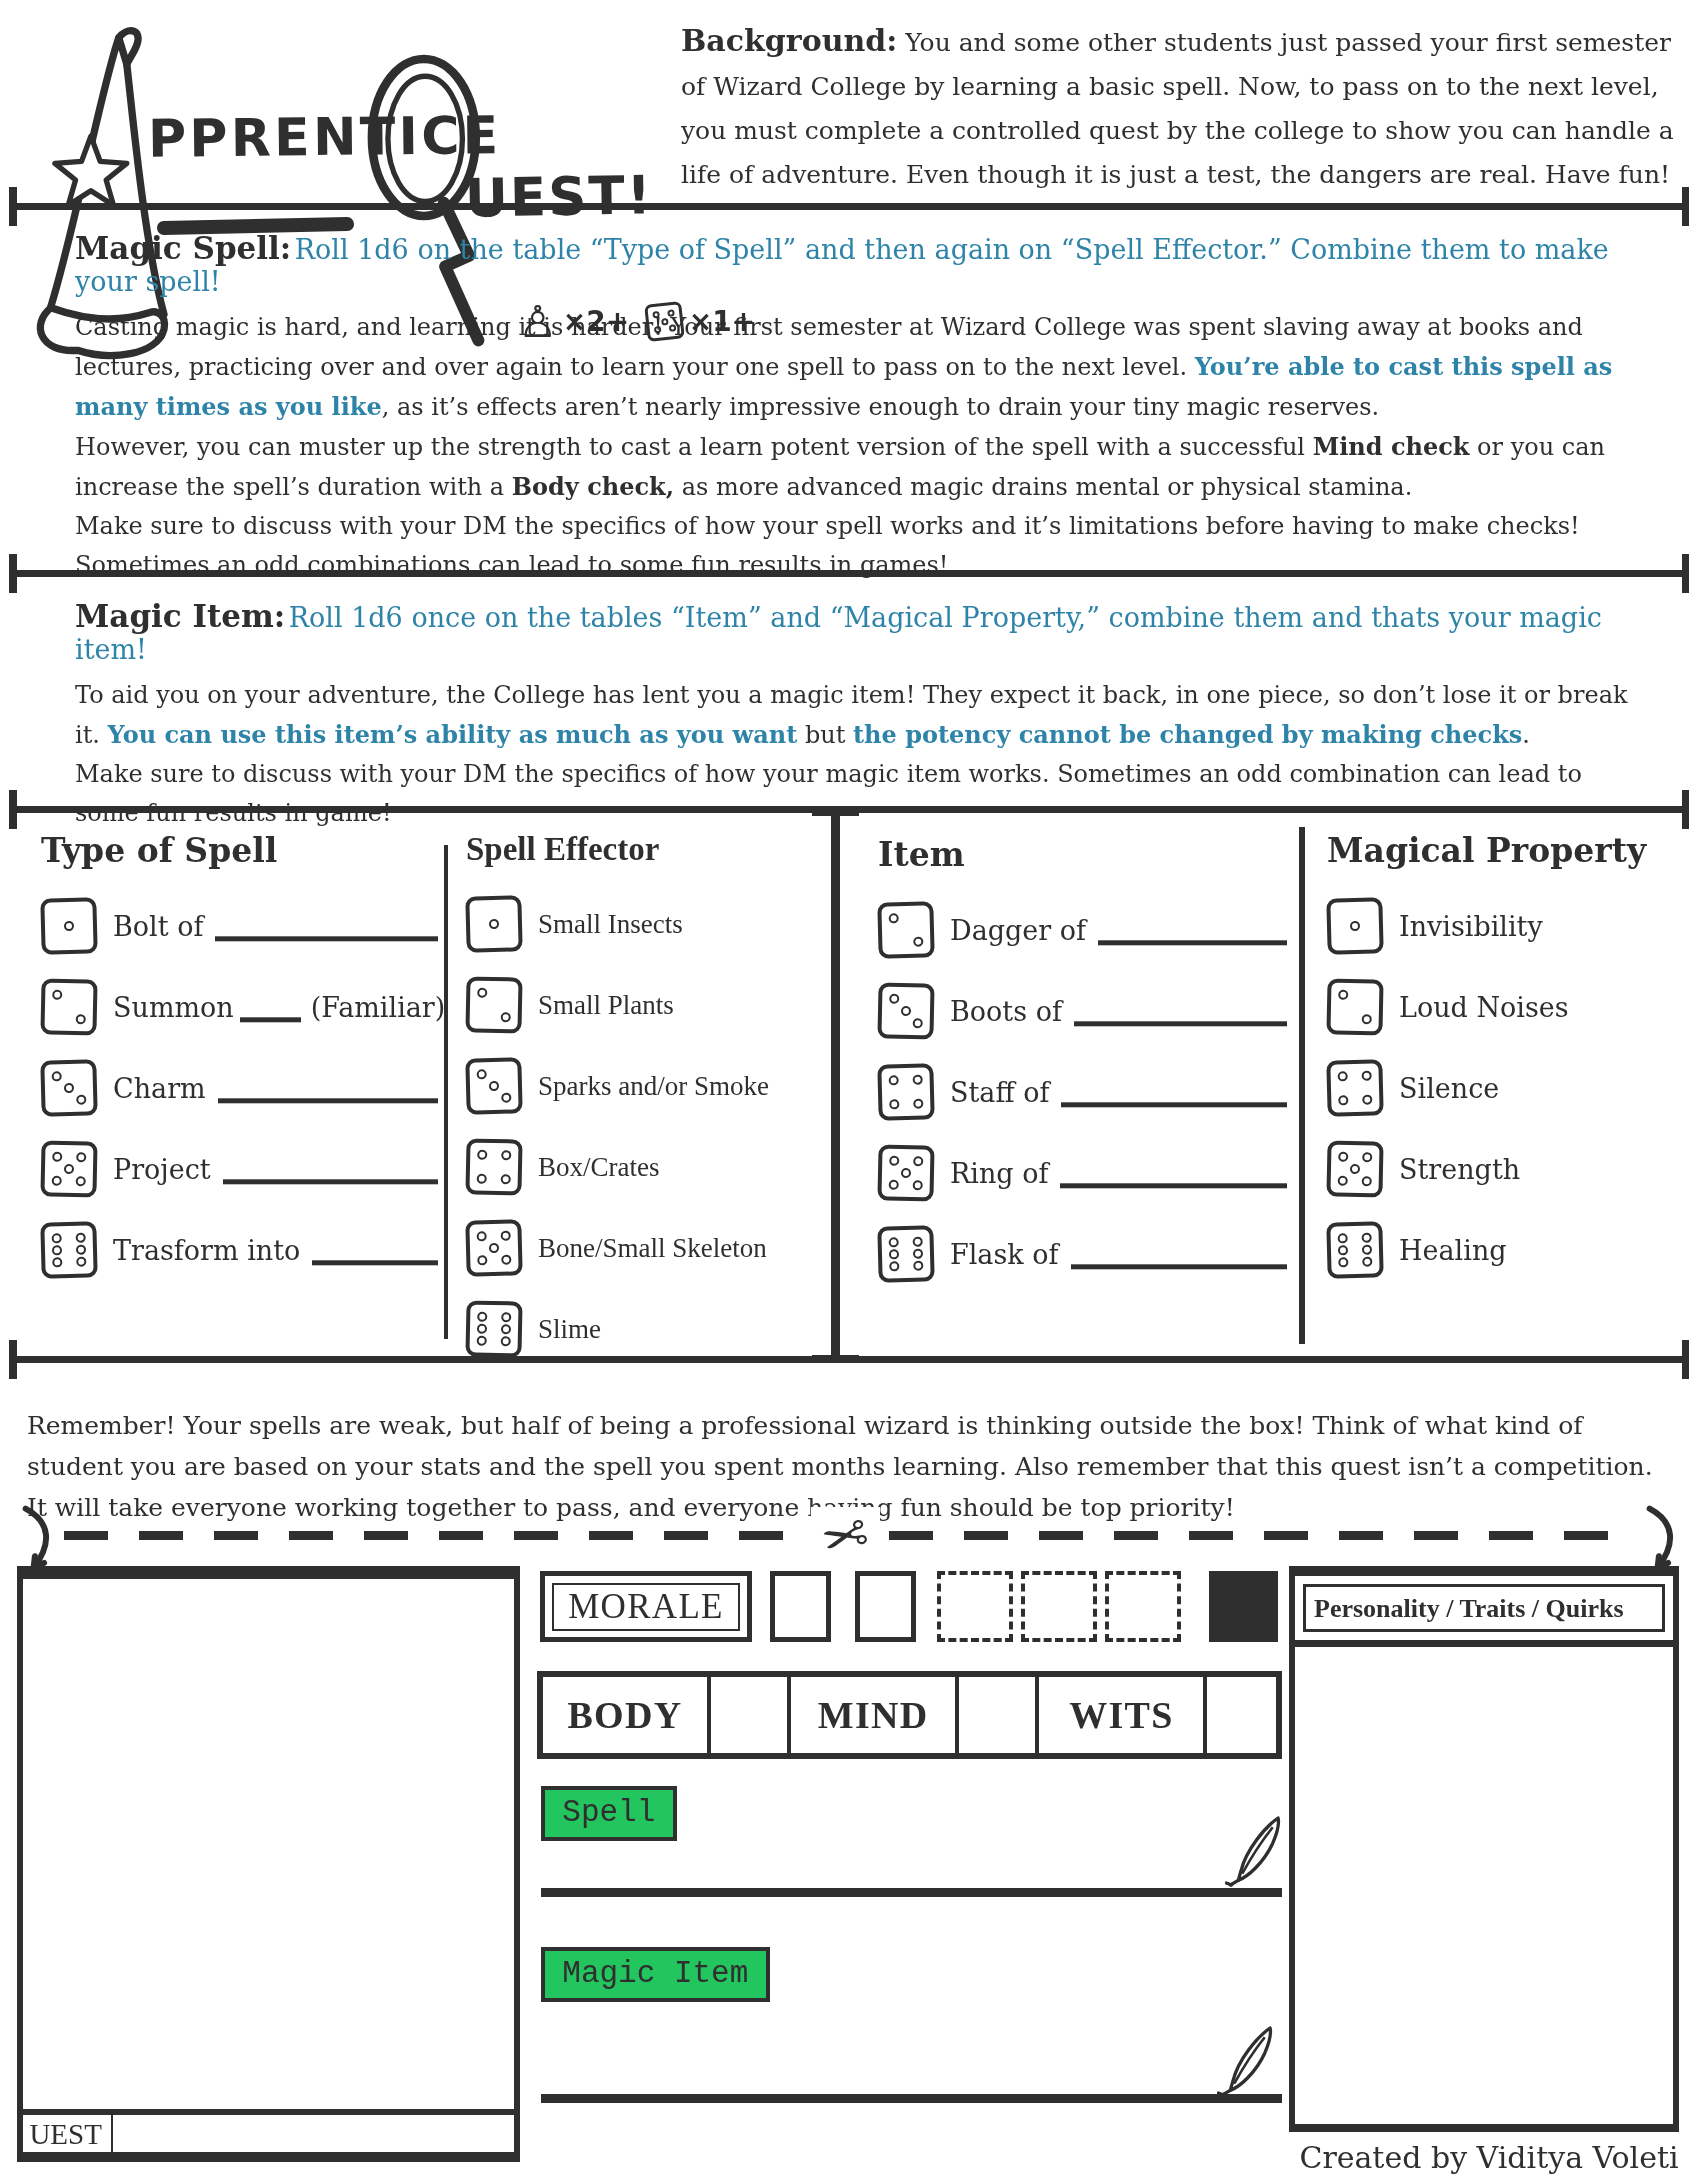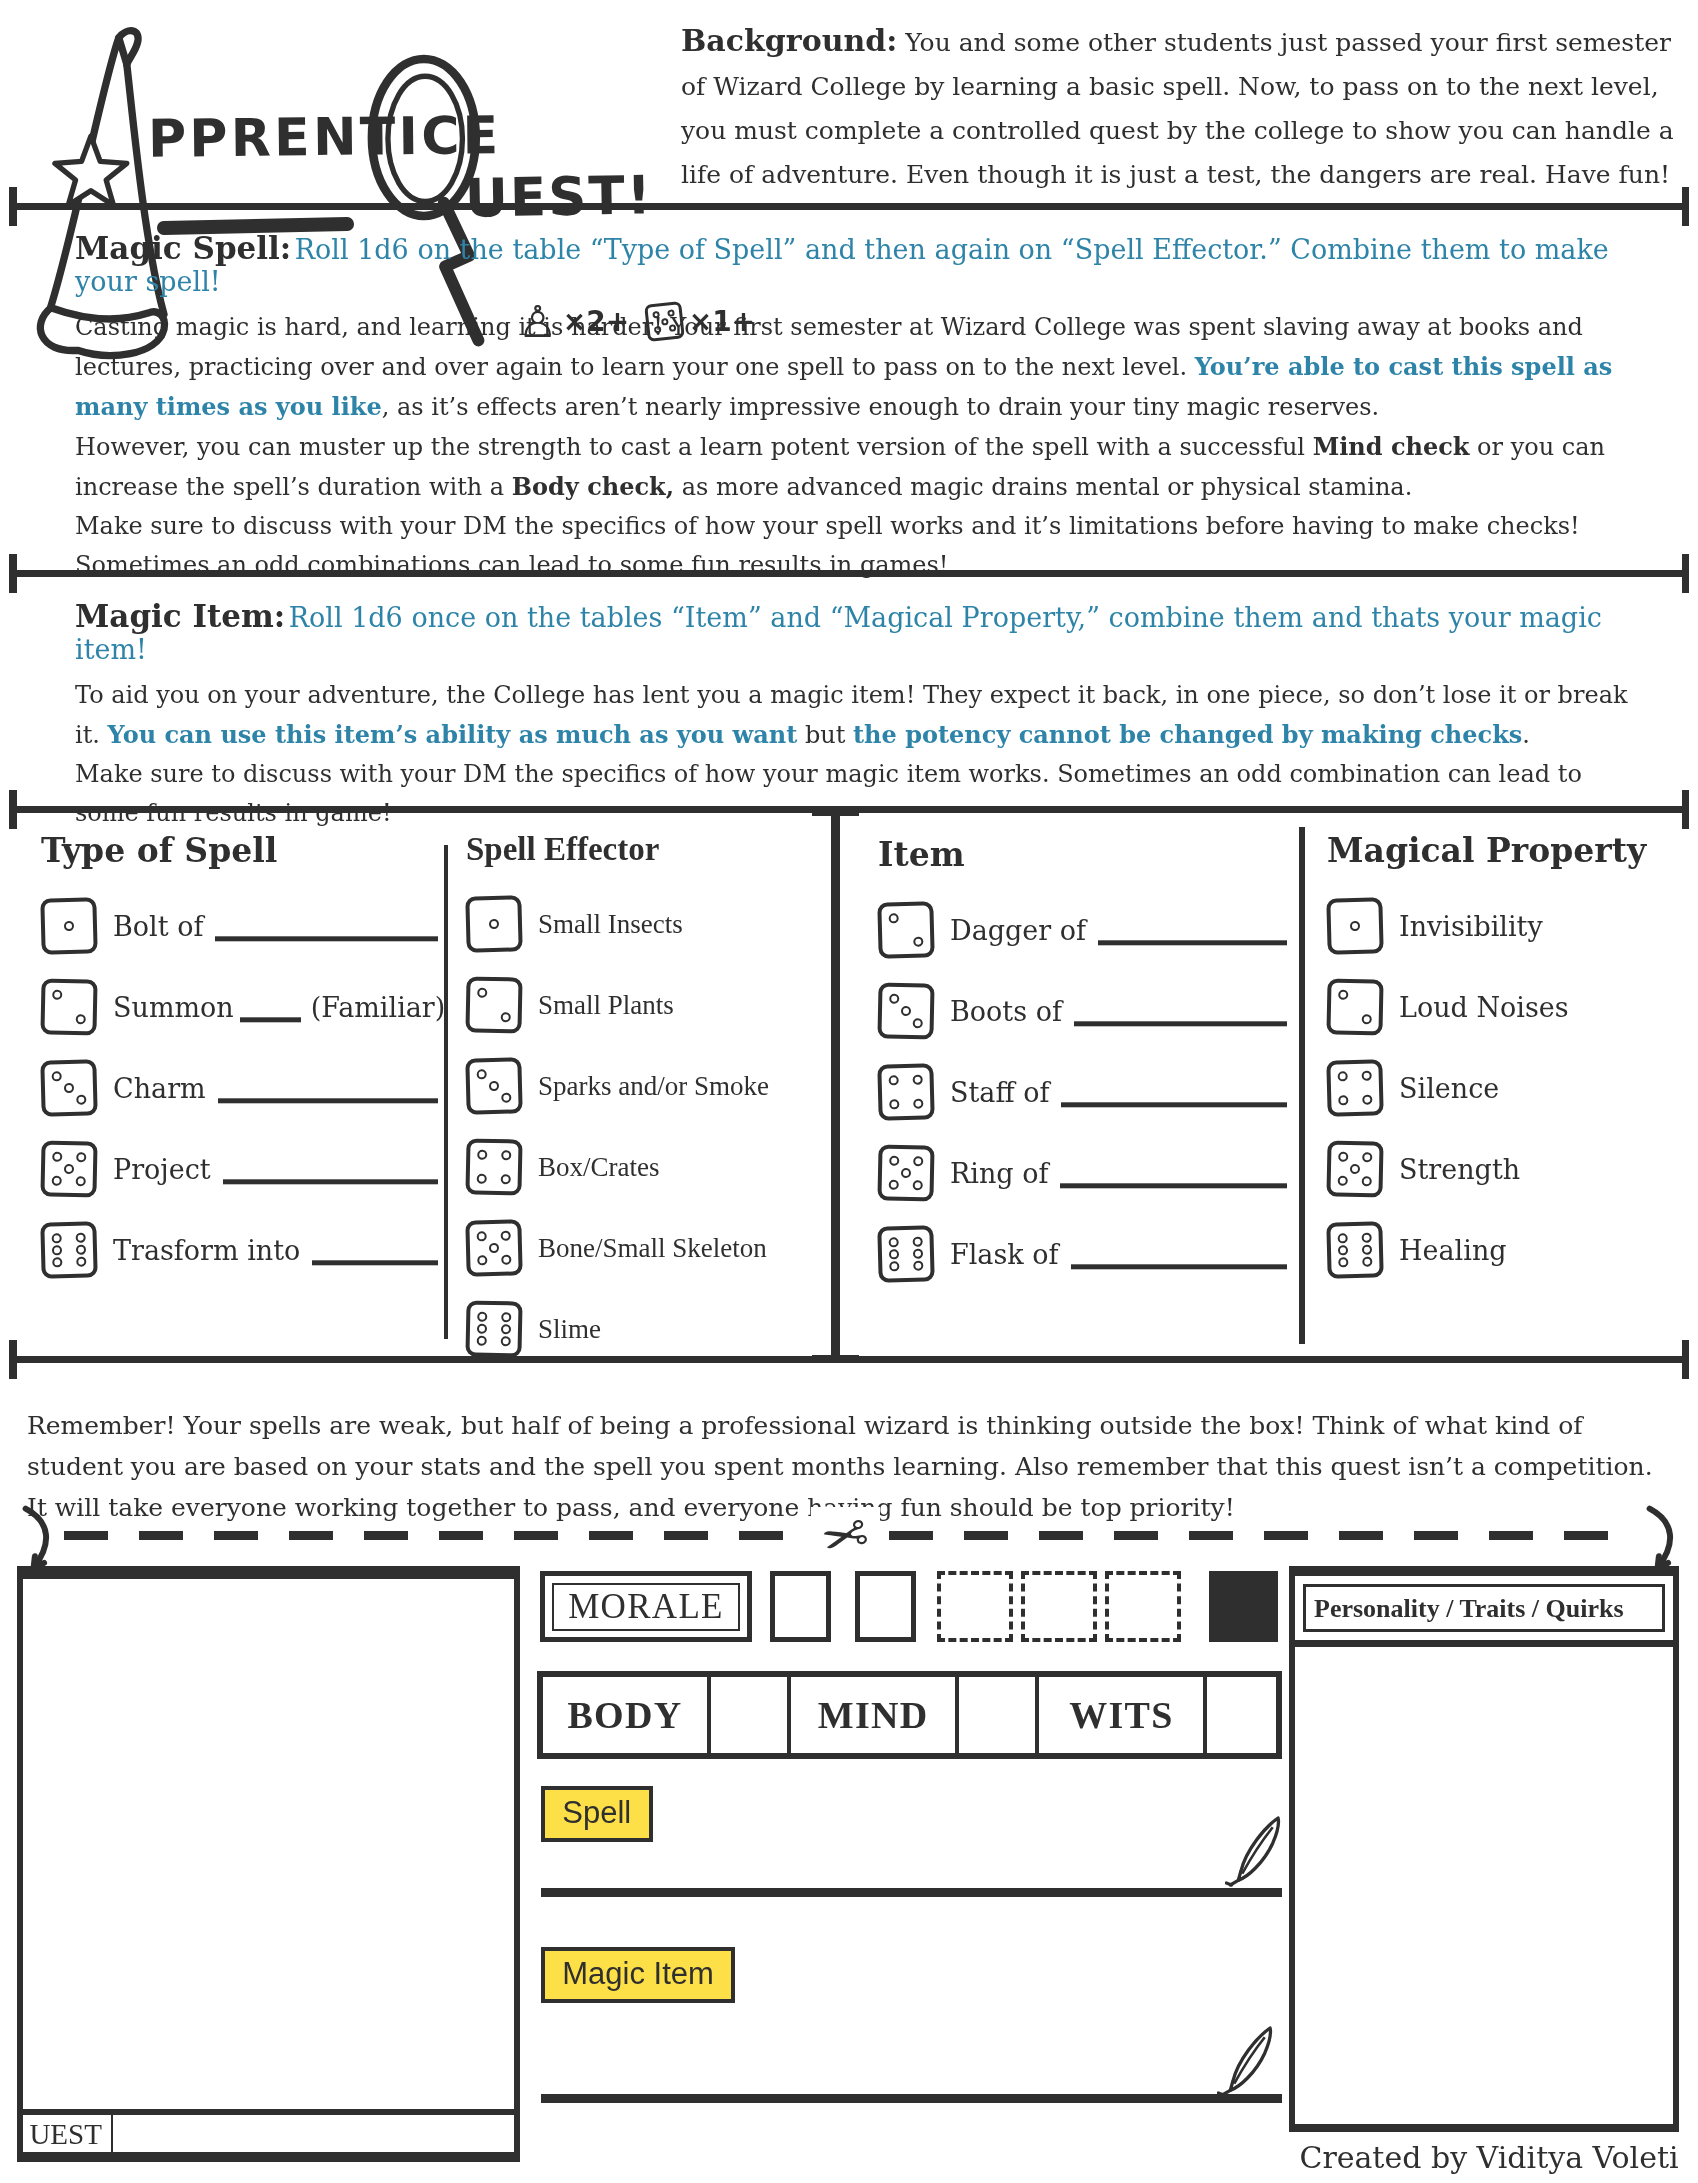--- a/index.html
+++ b/index.html
@@ -126,21 +126,21 @@
   #stats-row{position:absolute;left:537px;top:105px;width:745px;height:88px;border:6px solid var(--ink);
     display:flex;background:#fff;}
   .stat-cell{border-right:4.7px solid var(--ink);display:flex;align-items:center;justify-content:center;}
   .stat-cell:last-child{border-right:none;}
   .stat-cell.lbl{font-size:38px;font-weight:bold;letter-spacing:1.3px;flex:2.15;
     font-family:"Liberation Serif",serif;}
   .stat-cell.val{flex:1;}
   .stat-cell.val.last{flex:.9;}
 
   .field-label{position:absolute;border:4.7px solid var(--ink);padding:5.3px 17.3px 6.7px;font-size:31px;
-    background:#fde047;font-family:Liberation Sans, sans-serif;}
+    background:#22c55e;font-family:Liberation Mono, monospace;}
   #spell-label{left:541px;top:220px;}
   #mi-label{left:541px;top:381px;}
   .write-line{position:absolute;width:741px;height:9.3px;background:var(--ink);}
   #spell-line{left:541px;top:322px;}
   #mi-line{left:541px;top:528px;}
   .quill{position:absolute;}
   #quill1{left:1225px;top:248px;}
   #quill2{left:1217px;top:458px;}
 
   #personality{position:absolute;left:1289px;top:0;width:390px;height:566px;background:#fff;

